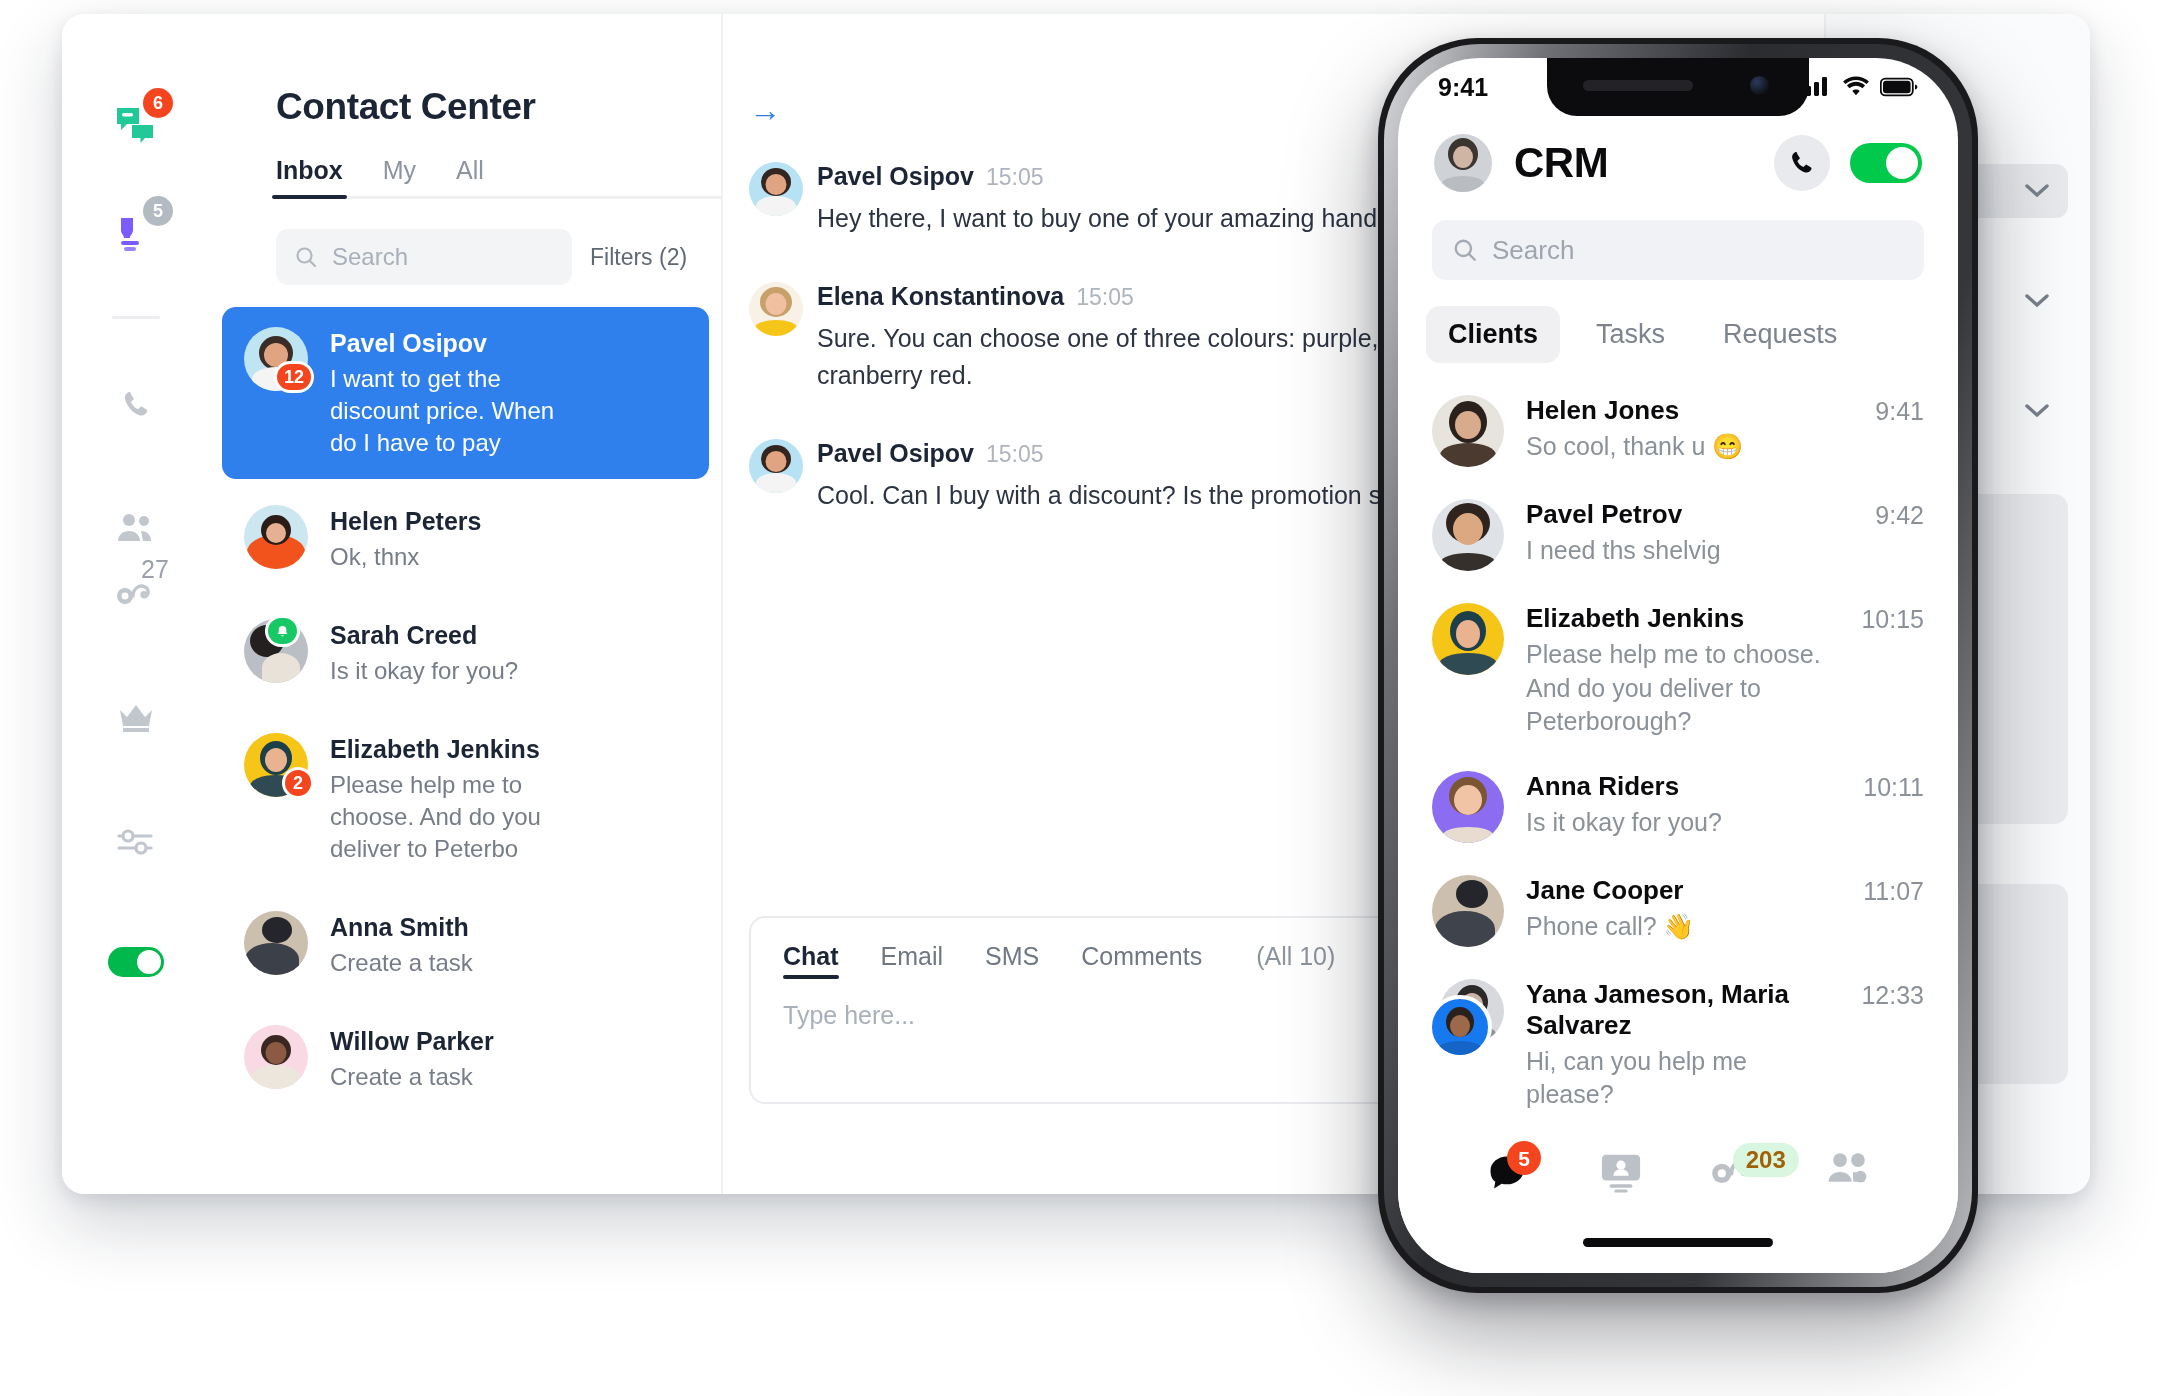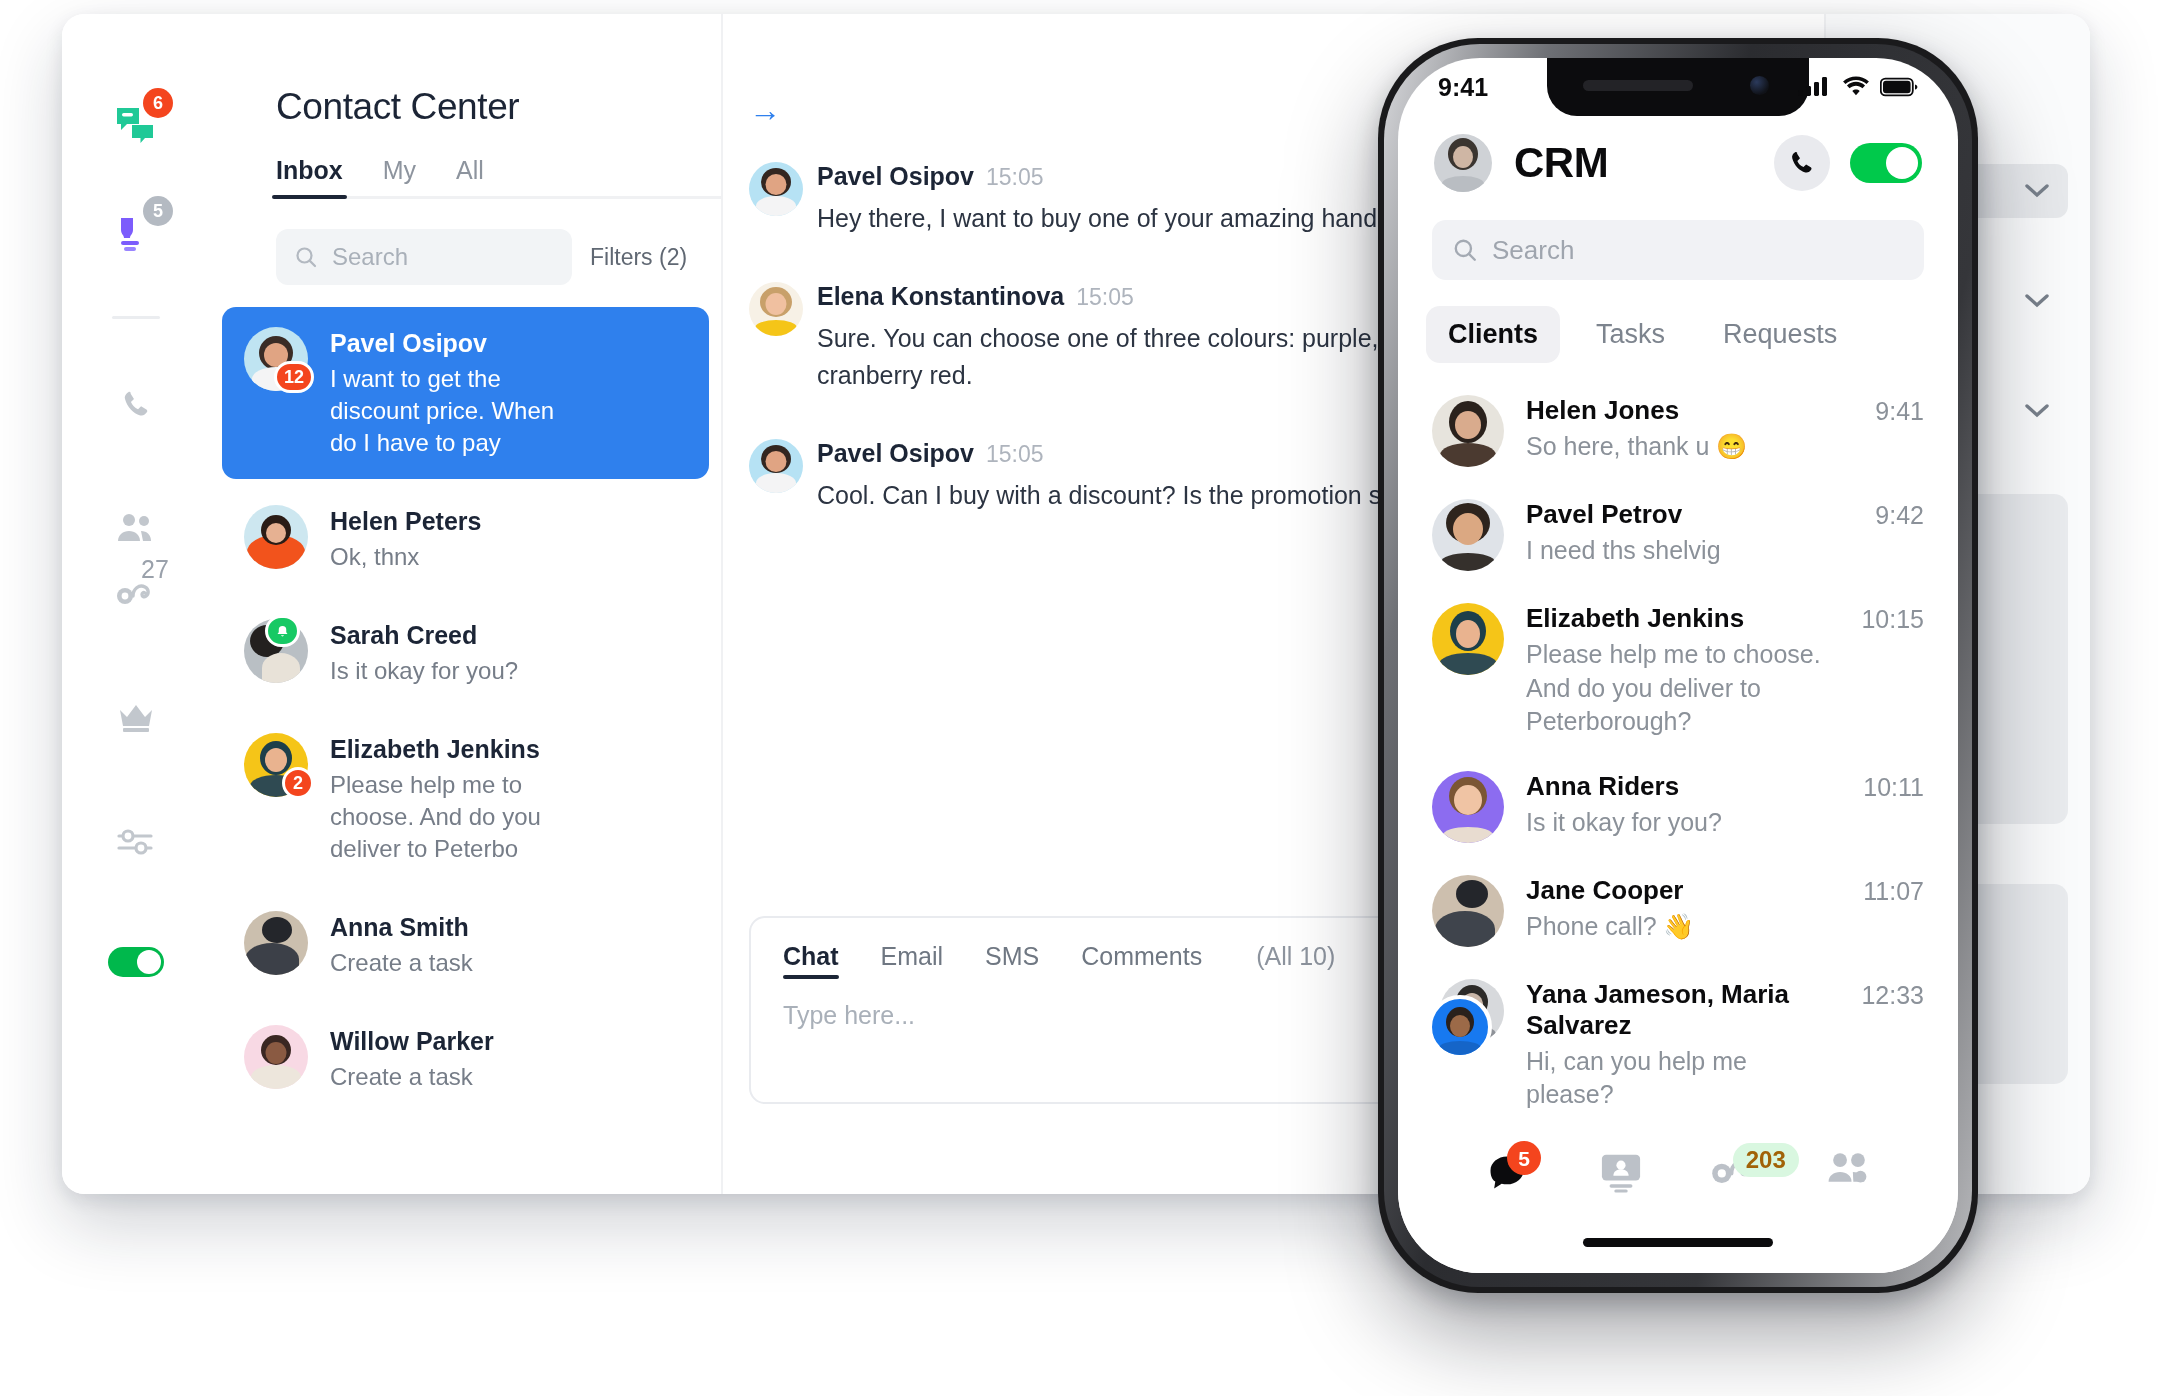--- a/index.html
+++ b/index.html
@@ -45,21 +45,21 @@
   .num-badge {
     position: absolute; left: 38px; top: -4px; color: #9aa1ab;
     font-size: 25px; font-weight: 400; line-height: 1;
   }
 
   
   .listcol {
     position: absolute; left: 148px; top: 0; width: 513px; height: 100%;
     background: #fff; border-right: 2px solid #f0f1f3;
   }
-  .app-title { margin: 72px 0 0 66px; font-size: 37px; font-weight: 400; color: #1c2536; letter-spacing: -.4px; }
+  .app-title { margin: 72px 0 0 66px; font-size: 37px; font-weight: 700; color: #1c2536; letter-spacing: -.4px; }
   .tabs { display: flex; gap: 40px; margin: 28px 0 0 66px; align-items: flex-end; }
   .tab { font-size: 25px; color: #8d949e; padding-bottom: 14px; position: relative; }
   .tab.active { color: #1c2536; font-weight: 700; }
   .tab.active::after {
     content: ""; position: absolute; left: -4px; right: -4px; bottom: 0; height: 4px;
     background: #1c2536; border-radius: 2px; z-index: 2;
   }
   .searchrow { display: flex; align-items: center; margin: 30px 0 0 66px; gap: 18px; }
   .searchbox {
     width: 296px; height: 56px; background: #f2f4f6; border-radius: 12px;
@@ -596,21 +596,21 @@
         <div class="ph-row">
           <div class="disc" style="background:#e7e4dd">
             <div class="pf">
                 <div class="head" style="top:6px;width:38px;height:42px;background:#2a211c"></div>
             <div class="head" style="top:16px;width:26px;height:28px;background:#d9ab8d"></div>
             <div class="body" style="bottom:0;width:56px;height:24px;background:#4b3a30"></div>
               </div>
           </div>
           <div class="mid">
             <div class="nm">Helen Jones</div>
-            <div class="pv">So here, thank u 😁</div>
+            <div class="pv">So cool, thank u 😁</div>
           </div>
           <div class="tm">9:41</div>
         </div>
 
         <div class="ph-row">
           <div class="disc" style="background:#dfe3e8">
             <div class="pf">
                 <div class="head" style="top:4px;width:44px;height:40px;background:#2e241d"></div>
             <div class="head" style="top:14px;width:30px;height:32px;background:#dba882"></div>
             <div class="body" style="bottom:0;width:54px;height:18px;background:#35302c"></div>

